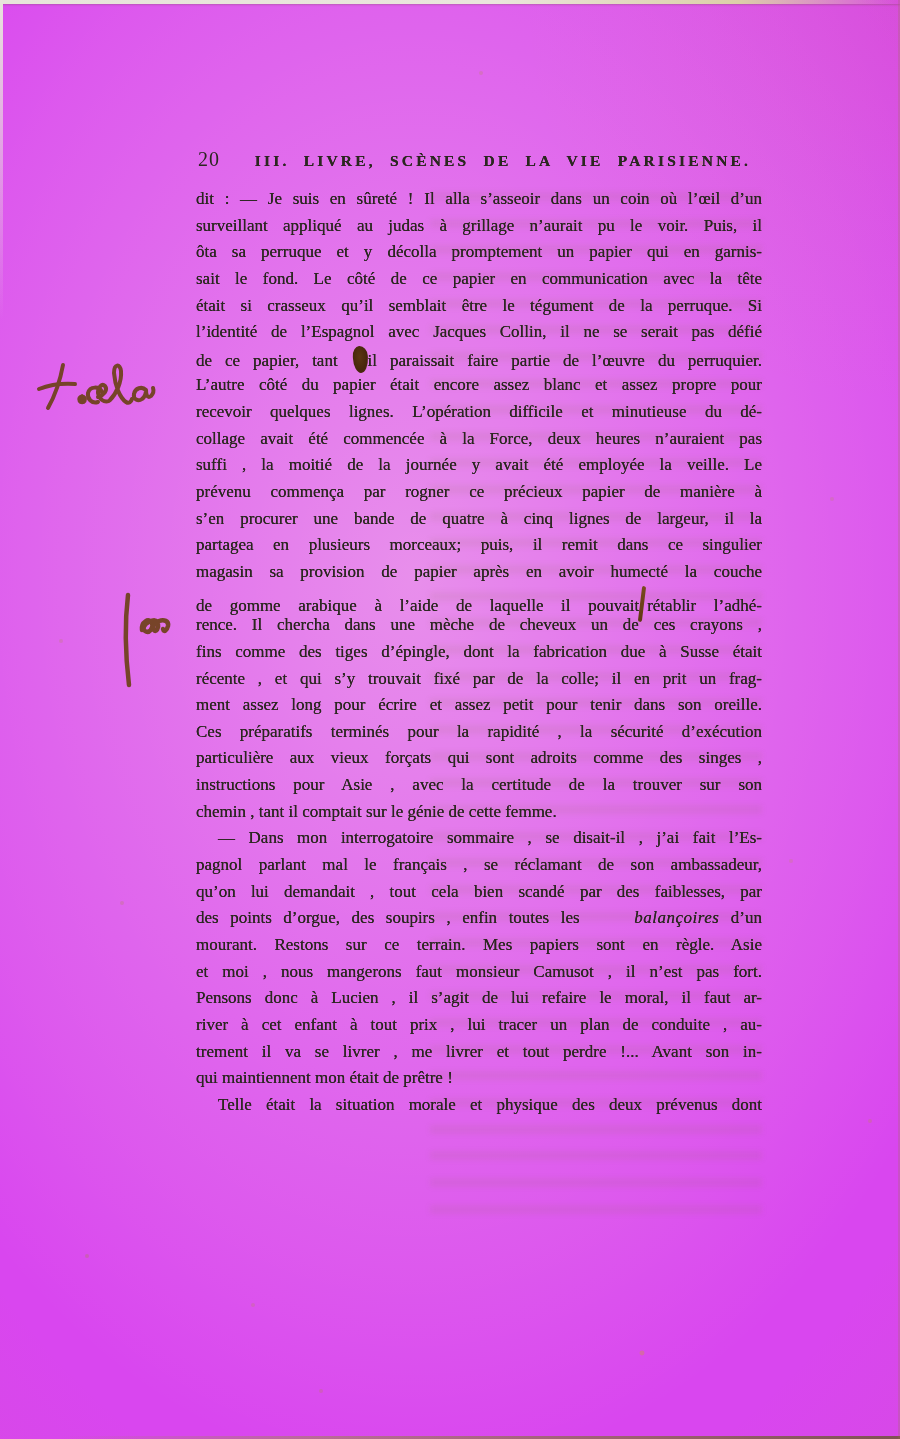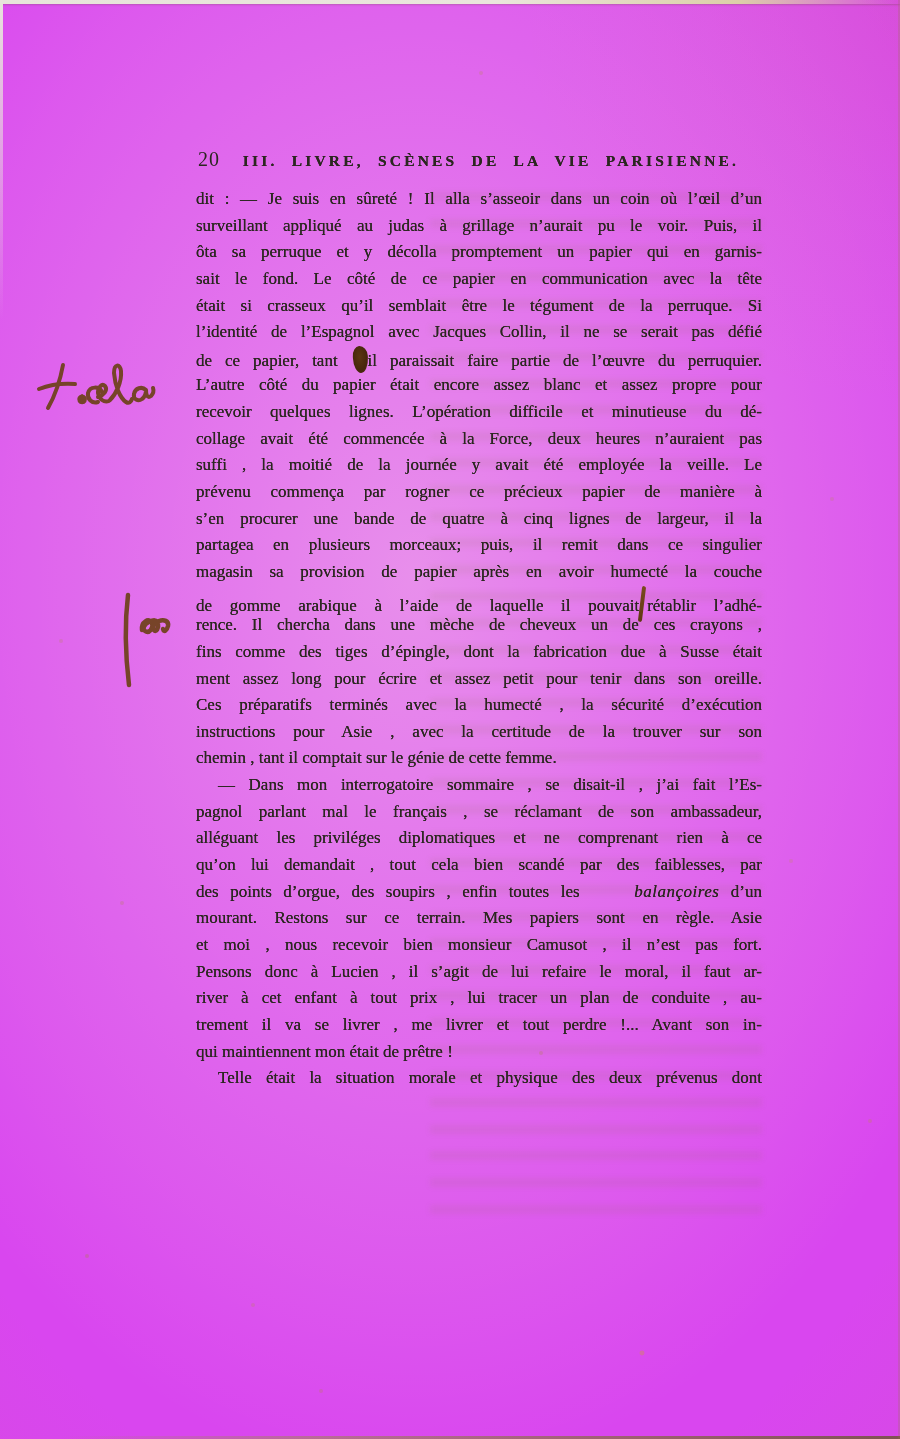--- a/index.html
+++ b/index.html
@@ -42,21 +42,21 @@
   .edge-left{position:absolute;top:0;left:0;width:3px;height:320px;
     background:linear-gradient(180deg,#e8e5db 0%,rgba(232,229,219,0) 100%);}
   .edge-bottom{position:absolute;bottom:0;left:60px;right:0;height:3px;
     background:linear-gradient(90deg,rgba(150,125,70,0) 0%,rgba(160,135,80,.55) 30%,rgba(130,105,55,.7) 70%,rgba(105,85,45,.8) 100%);}
   .edge-right{position:absolute;top:0;right:0;width:2px;height:100%;background:rgba(150,120,60,.22);}
 
   
   .header{position:absolute;left:196px;top:146px;width:566px;height:30px;}
   .page-number{position:absolute;left:2px;top:2px;font-size:20px;letter-spacing:1px;}
   .running-title{
-    position:absolute;left:50%;top:6px;margin-left:12px;transform:translateX(-50%);
+    position:absolute;left:50%;top:6px;margin-left:24px;transform:translateX(-50%);
     font-size:15.5px;font-weight:bold;letter-spacing:3.2px;word-spacing:7px;white-space:nowrap;
     text-shadow:0 0 .4px currentColor;
   }
 
   
   .text-block{
     position:absolute;left:196px;top:186px;width:566px;
     font-size:17px;line-height:26.65px;
     text-shadow:0 0 .45px currentColor;
   }
@@ -111,31 +111,32 @@
       <div class="line"><span>recevoir quelques lignes. L’opération difficile et minutieuse du dé-</span></div>
       <div class="line"><span>collage avait été commencée à la Force, deux heures n’auraient pas</span></div>
       <div class="line"><span>suffi , la moitié de la journée y avait été employée la veille. Le</span></div>
       <div class="line"><span>prévenu commença par rogner ce précieux papier de manière à</span></div>
       <div class="line"><span>s’en procurer une bande de quatre à cinq lignes de largeur, il la</span></div>
       <div class="line"><span>partagea en plusieurs morceaux; puis, il remit dans ce singulier</span></div>
       <div class="line"><span>magasin sa provision de papier après en avoir humecté la couche</span></div>
       <div class="line"><span>de gomme arabique à l’aide de laquelle il pouvait</span><span class="hand-stroke"></span><span>rétablir l’adhé-</span></div>
       <div class="line"><span>rence. Il chercha dans une mèche de cheveux un de ces crayons ,</span></div>
       <div class="line"><span>fins comme des tiges d’épingle, dont la fabrication due à Susse était</span></div>
+      <div class="line"><span>récente , et qui s’y trouvait fixé par de la colle; il en prit un frag-</span></div>
       <div class="line"><span>ment assez long pour écrire et assez petit pour tenir dans son oreille.</span></div>
-      <div class="line"><span>Ces préparatifs terminés avec la humecté , la sécurité d’exécution</span></div>
+      <div class="line"><span>Ces préparatifs terminés pour la rapidité , la sécurité d’exécution</span></div>
+      <div class="line"><span>particulière aux vieux forçats qui sont adroits comme des singes ,</span></div>
       <div class="line"><span>instructions pour Asie , avec la certitude de la trouver sur son</span></div>
       <div class="line para-end"><span>chemin , tant il comptait sur le génie de cette femme.</span></div>
       <div class="line indent"><span>— Dans mon interrogatoire sommaire , se disait-il , j’ai fait l’Es-</span></div>
       <div class="line"><span>pagnol parlant mal le français , se réclamant de son ambassadeur,</span></div>
-      <div class="line"><span>alléguant les priviléges diplomatiques et ne comprenant rien à ce</span></div>
       <div class="line"><span>qu’on lui demandait , tout cela bien scandé par des faiblesses, par</span></div>
       <div class="line"><span>des points d’orgue, des soupirs , enfin toutes les </span><em>balançoires</em><span> d’un</span></div>
       <div class="line"><span>mourant. Restons sur ce terrain. Mes papiers sont en règle. Asie</span></div>
-      <div class="line"><span>et moi , nous recevoir bien monsieur Camusot , il n’est pas fort.</span></div>
+      <div class="line"><span>et moi , nous mangerons faut monsieur Camusot , il n’est pas fort.</span></div>
       <div class="line"><span>Pensons donc à Lucien , il s’agit de lui refaire le moral, il faut ar-</span></div>
       <div class="line"><span>river à cet enfant à tout prix , lui tracer un plan de conduite , au-</span></div>
       <div class="line"><span>trement il va se livrer , me livrer et tout perdre !... Avant son in-</span></div>
       <div class="line para-end"><span>qui maintiennent mon était de prêtre !</span></div>
       <div class="line indent"><span>Telle était la situation morale et physique des deux prévenus dont</span></div>
     </div>
 
   <div class="margin-annotation" id="annot-cela">
     <svg viewBox="0 0 128 64" width="128" height="64">
       <g fill="none" stroke-width="4" stroke-linecap="round" opacity="0.92" stroke="#6e4119">

